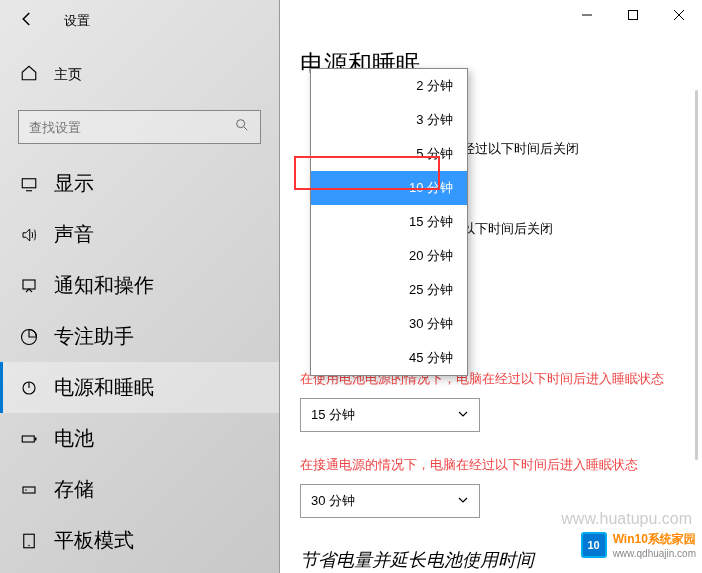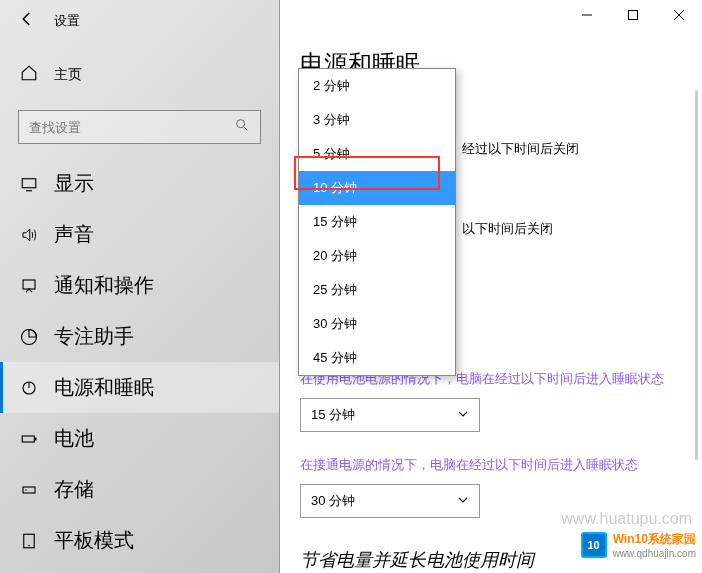--- a/index.html
+++ b/index.html
@@ -4,21 +4,21 @@
   <style>
     * { margin: 0; padding: 0; box-sizing: border-box; font-family: "Microsoft YaHei", "Segoe UI", sans-serif; }
     body { width: 702px; height: 573px; background: #fff; position: relative; overflow: hidden; }
     
     .title-bar { position: absolute; top: 0; right: 0; display: flex; }
     .title-btn { width: 46px; height: 30px; display: flex; align-items: center; justify-content: center; }
     .title-btn svg { width: 10px; height: 10px; }
     
     .sidebar { position: absolute; left: 0; top: 0; width: 280px; height: 100%; background: linear-gradient(135deg, #e8e8e8 0%, #d8d8d8 50%, #c8c8c8 100%); border-right: 1px solid #999; }
     
-    .sidebar-header { display: flex; align-items: center; padding: 10px 18px; gap: 18px; }
+    .sidebar-header { display: flex; align-items: center; padding: 10px 18px; gap: 28px; }
     .back-btn svg { width: 18px; height: 18px; }
     .app-title { font-size: 13px; }
     
     .home-row { display: flex; align-items: center; padding: 10px 20px; gap: 16px; margin-top: 12px; }
     .home-row svg { width: 18px; height: 18px; }
     .home-label { font-size: 14px; }
     
     .search-box { margin: 14px 18px; border: 1px solid #888; background: rgba(255,255,255,0.3); display: flex; align-items: center; height: 34px; padding: 0 10px; }
     .search-box input { flex: 1; border: none; background: transparent; outline: none; font-size: 13px; }
     .search-box svg { width: 16px; height: 16px; }
@@ -29,27 +29,27 @@
     .nav-item.active { background: rgba(255,255,255,0.35); border-left: 3px solid #0078d4; padding-left: 17px; }
     .nav-item .nav-icon { width: 18px; height: 18px; display: flex; align-items: center; justify-content: center; }
     .nav-item .nav-icon svg { width: 18px; height: 18px; }
     
     .main { position: absolute; left: 280px; top: 0; right: 0; height: 100%; padding: 0 20px; overflow: hidden; }
     .main-scroll { position: absolute; right: 4px; top: 90px; width: 3px; height: 370px; background: #ccc; border-radius: 2px; }
     
     .page-title { font-size: 24px; font-weight: 400; margin-top: 48px; margin-left: 0; }
     
     .setting-block { margin-top: 24px; }
-    .setting-text { font-size: 13px; margin-bottom: 10px; color: #8b5cf6; }
+    .setting-text { font-size: 13px; margin-bottom: 10px; color: #ef4444; }
     .select-box { width: 180px; height: 34px; border: 1px solid #999; display: flex; align-items: center; justify-content: space-between; padding: 0 10px; font-size: 13px; }
     .chev-down svg { width: 12px; height: 12px; }
     
     .section-heading { font-size: 18px; margin-top: 30px; font-style: italic; }
     
-    .dropdown { position: absolute; left: 298px; top: 68px; width: 158px; background: #fff; border: 1px solid #888; box-shadow: 3px 3px 8px rgba(0,0,0,0.25); z-index: 10; }
+    .dropdown { position: absolute; left: 310px; top: 68px; width: 158px; background: #fff; border: 1px solid #888; box-shadow: 3px 3px 8px rgba(0,0,0,0.25); z-index: 10; text-align: right; }
     .dropdown-item { padding: 8px 14px; font-size: 13px; }
     .dropdown-item.selected { background: #3399ff; color: #fff; }
     .dd-highlight { position: absolute; left: 294px; top: 156px; width: 146px; height: 34px; border: 2px solid #ff3333; z-index: 11; pointer-events: none; }
     
     .obscured-1 { position: absolute; left: 462px; top: 140px; font-size: 13px; }
     .obscured-2 { position: absolute; left: 462px; top: 220px; font-size: 13px; }
     
     .watermark { position: absolute; right: 6px; bottom: 14px; display: flex; align-items: center; gap: 6px; font-size: 12px; z-index: 5; }
     .wm-logo { width: 26px; height: 26px; background: #0078d4; border: 2px solid #00adef; border-radius: 3px; display: flex; align-items: center; justify-content: center; color:#fff; font-size:11px; font-weight:700; }
     .wm-text1 { color: #ff8800; font-weight: 600; }

